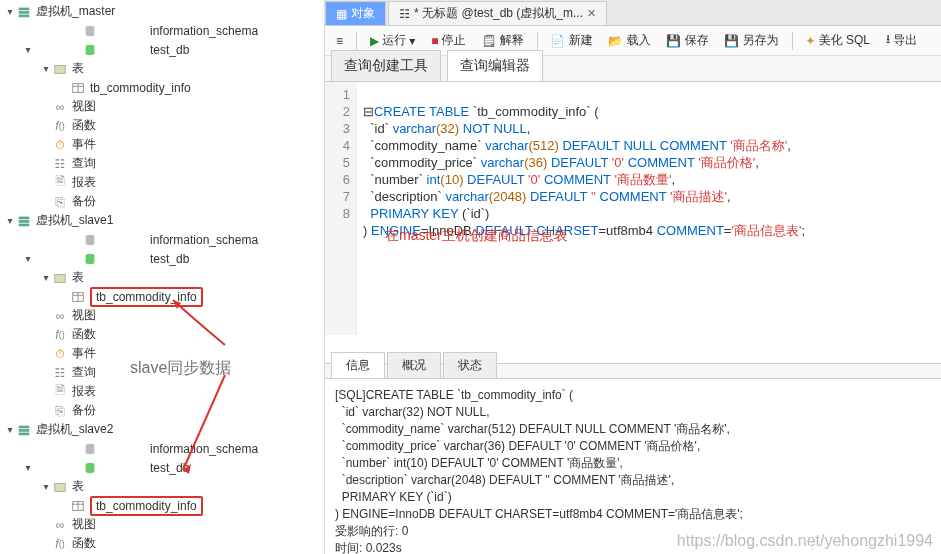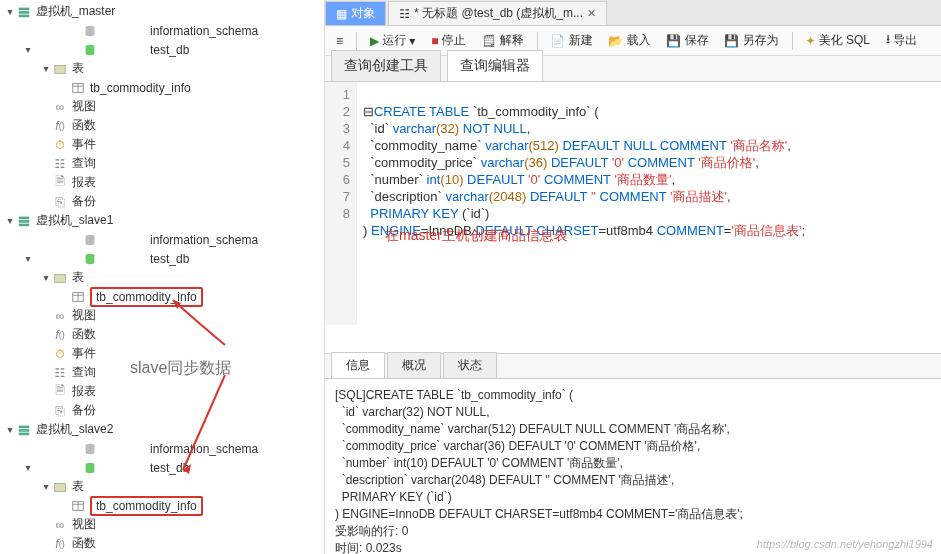--- a/index.html
+++ b/index.html
@@ -39,26 +39,26 @@
 .editor { flex: 1; display: flex; background: #fff; font-family: Consolas, monospace; font-size: 13px; overflow: hidden; position: relative; }
 .gutter { width: 32px; background: #f4f4f4; color: #888; text-align: right; padding: 4px 6px 0 0; line-height: 17px; border-right: 1px solid #eee; }
 .code { flex: 1; padding: 4px 6px; line-height: 17px; white-space: pre; }
 .kw { color: #0066cc; }
 .num { color: #b06000; }
 .str { color: #d63b3b; }
 .ident { color: #333; }
 
 .ed-annotation { position: absolute; left: 60px; top: 145px; color: #d9332e; font-size: 14px; font-weight: 500; }
 
-.msgtabs { height: 26px; display: flex; align-items: flex-end; padding-left: 6px; border-top: 1px solid #ccc; border-bottom: 1px solid #ccc; background: #f6f6f6; margin-top: 28px; }
+.msgtabs { height: 16px; display: flex; align-items: flex-end; padding-left: 6px; border-top: 1px solid #ccc; border-bottom: 1px solid #ccc; background: #f6f6f6; margin-top: 28px; }
 .msgtab { padding: 4px 14px; border: 1px solid #ccc; border-bottom: none; background: #eee; margin-right: 2px; font-size: 12px; }
 .msgtab.active { background: #fff; }
 .msgbody { padding: 8px 10px; font-size: 12px; line-height: 17px; color: #333; white-space: pre-wrap; font-family: "Microsoft YaHei", Arial; height: 175px; }
 
-.watermark { position: absolute; right: 8px; bottom: 4px; color: #bbb; font-size: 11px; font-style: italic; }
+.watermark { position: absolute; right: 8px; bottom: 4px; color: #bbb; font-size: 16px; }
 
 svg.ico { width: 14px; height: 14px; }
 </style>
 </head>
 <body>
 
 <div class="container">
   <div class="sidebar">
     <div id="tree">
         <div class="tree-item indent-0">

